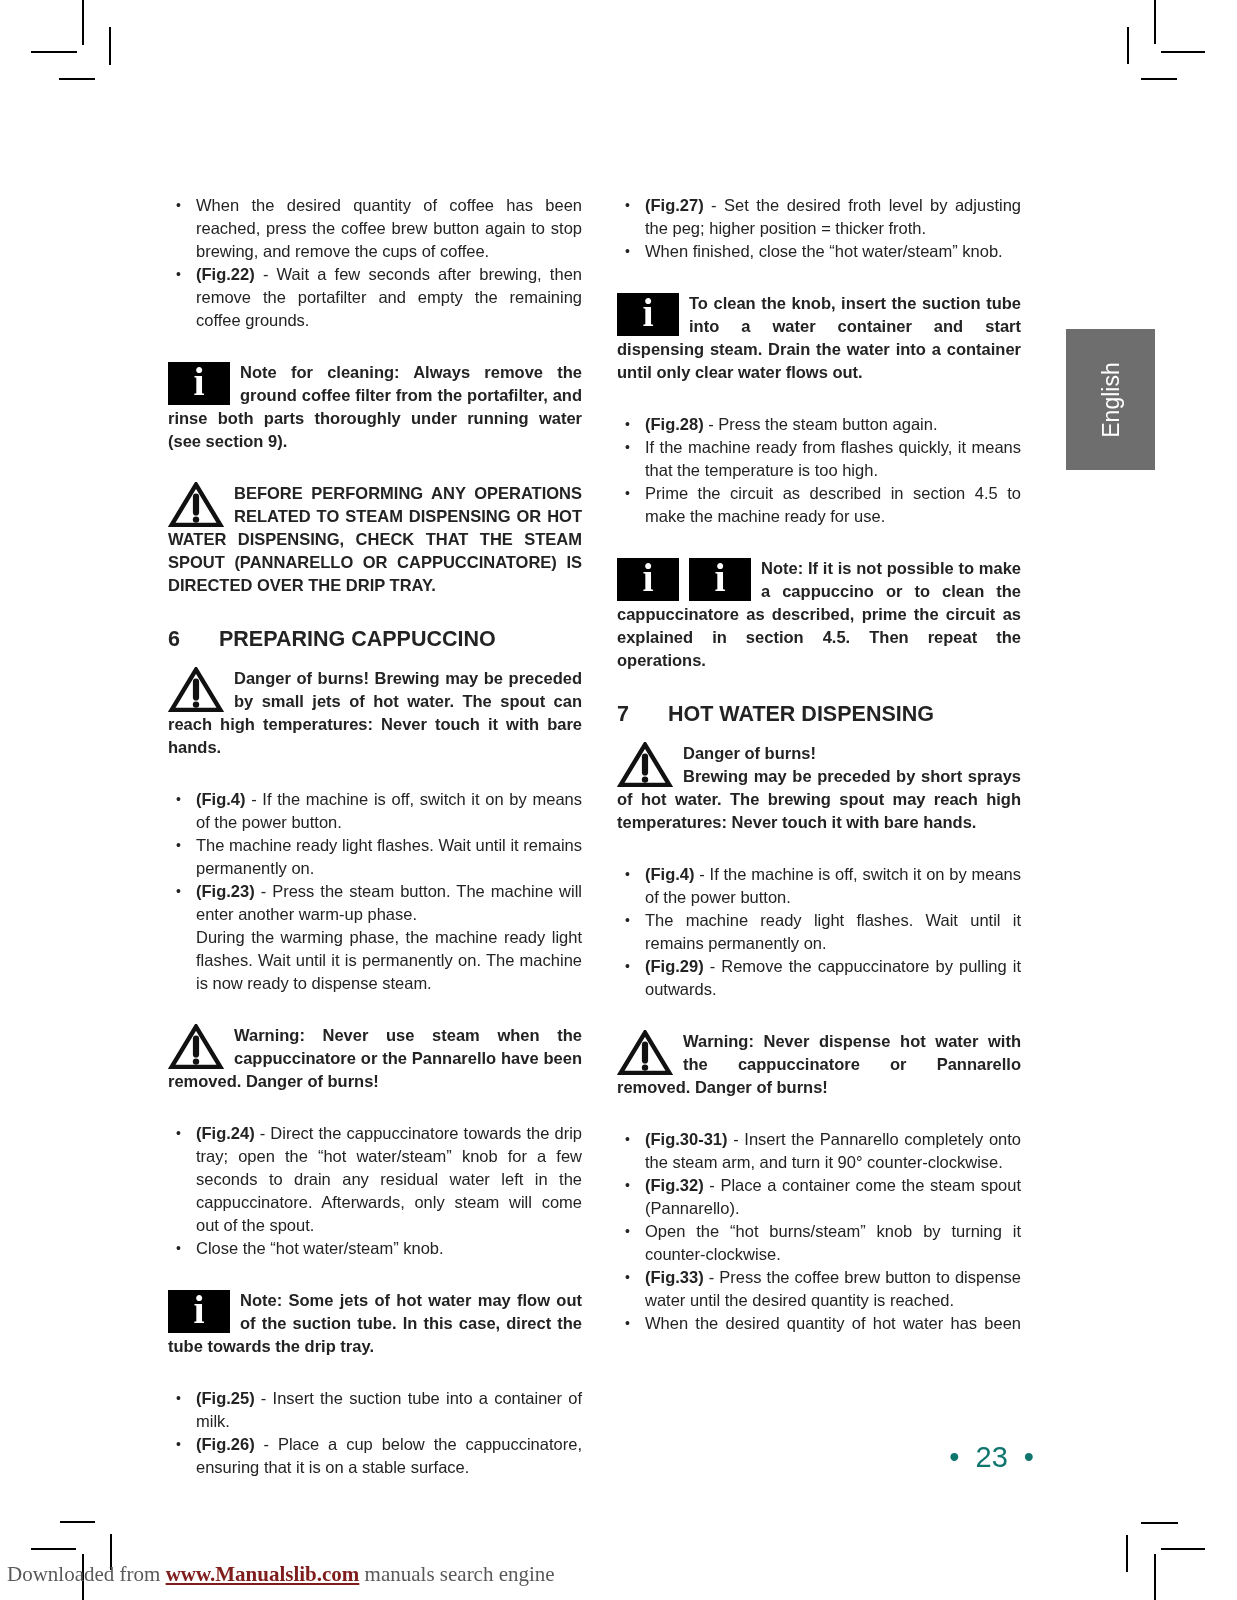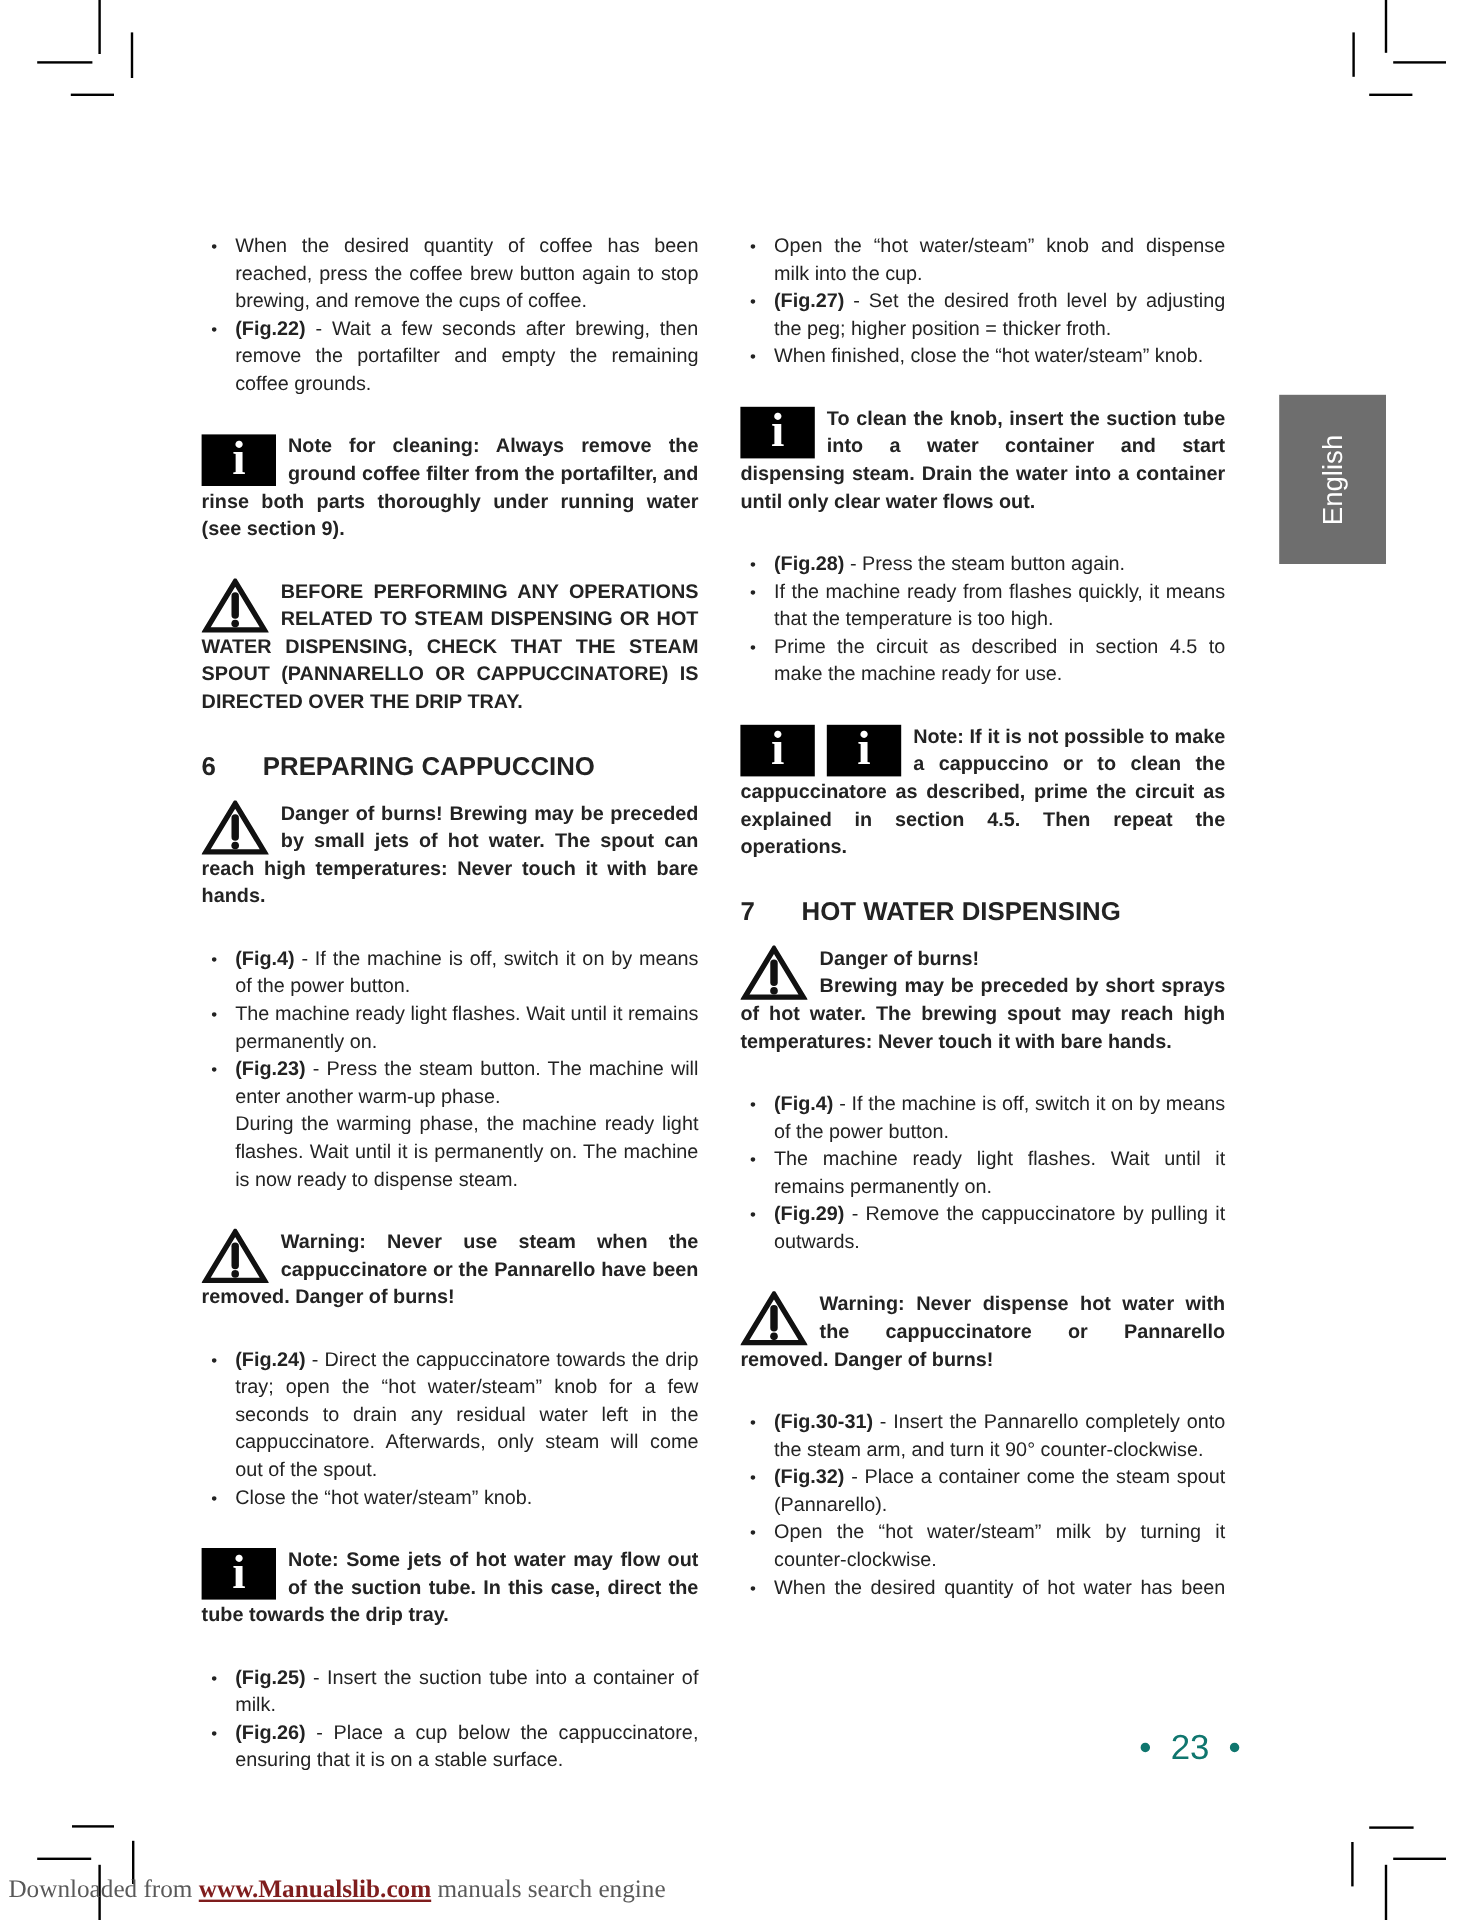--- a/index.html
+++ b/index.html
@@ -113,21 +113,20 @@
         <li><span>Close the “hot water/steam” knob.</span></li>
       </ul>
       <div class="note"><span class="note-icon">i</span><span>Note: Some jets of hot water may flow out of the suction tube. In this case, direct the tube towards the drip tray.</span></div>
       <ul class="bullets">
         <li><span class="fig">(Fig.25)</span><span> - Insert the suction tube into a container of milk.</span></li>
         <li><span class="fig">(Fig.26)</span><span> - Place a cup below the cappuccinatore, ensuring that it is on a stable surface.</span></li>
       </ul>
     </div>
   <div id="col-right" class="col col-right">
       <ul class="bullets">
-        <li><span>Open the “hot water/steam” knob and dispense milk into the cup.</span></li>
         <li><span class="fig">(Fig.27)</span><span> - Set the desired froth level by adjusting the peg; higher position = thicker froth.</span></li>
         <li><span>When finished, close the “hot water/steam” knob.</span></li>
       </ul>
       <div class="note"><span class="note-icon">i</span><span>To clean the knob, insert the suction tube into a water container and start dispensing steam. Drain the water into a container until only clear water flows out.</span></div>
       <ul class="bullets">
         <li><span class="fig">(Fig.28)</span><span> - Press the steam button again.</span></li>
         <li><span>If the machine ready from flashes quickly, it means that the temperature is too high.</span></li>
         <li><span>Prime the circuit as described in section 4.5 to make the machine ready for use.</span></li>
       </ul>
       <div class="note"><span class="note-icon">i</span></div>
@@ -147,21 +146,22 @@
         <li><span class="fig">(Fig.29)</span><span> - Remove the cappuccinatore by pulling it outwards.</span></li>
       </ul>
       <div class="warning"><span class="warn-icon"><svg width="56" height="46" viewBox="0 0 60 52">
             <path d="M30 3 L57.5 48.5 L2.5 48.5 Z" fill="none" stroke="#111" stroke-width="5" stroke-linejoin="miter"></path>
             <path d="M30 16.5 L30 34.5" stroke="#111" stroke-width="7" stroke-linecap="round"></path>
             <circle cx="30" cy="42.5" r="3.6" fill="#111"></circle>
           </svg></span><span>Warning: Never dispense hot water with the cappuccinatore or Pannarello removed. Danger of burns!</span></div>
       <ul class="bullets">
         <li><span class="fig">(Fig.30-31)</span><span> - Insert the Pannarello completely onto the steam arm, and turn it 90° counter-clockwise.</span></li>
         <li><span class="fig">(Fig.32)</span><span> - Place a container come the steam spout (Pannarello).</span></li>
-        <li><span>Open the “hot water/steam” milk by turning it counter-clockwise.</span></li>
+        <li><span>Open the “hot burns/steam” knob by turning it counter-clockwise.</span></li>
+        <li><span class="fig">(Fig.33)</span><span> - Press the coffee brew button to dispense water until the desired quantity is reached.</span></li>
         <li class="stretch"><span>When the desired quantity of hot water has been</span></li>
       </ul>
     </div>
 
   <div class="lang-tab">
     <span>English</span>
   </div>
 
   <div class="page-num">• 23 •</div>
 

